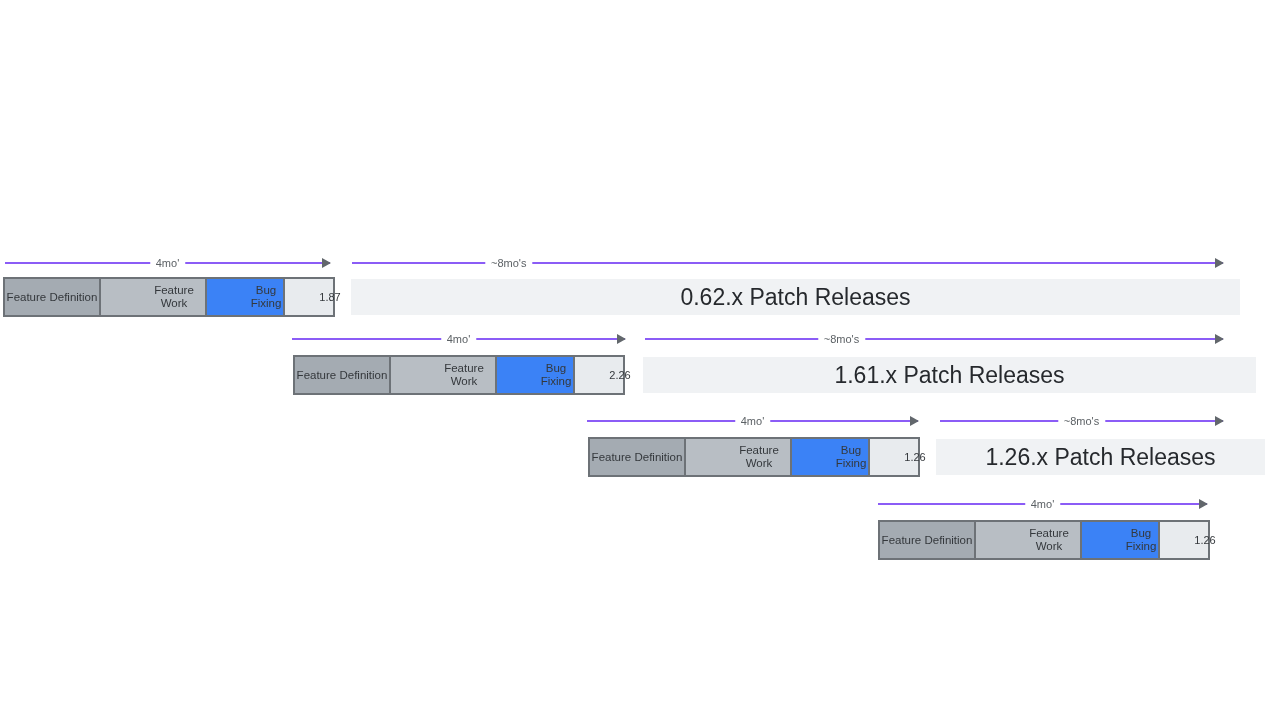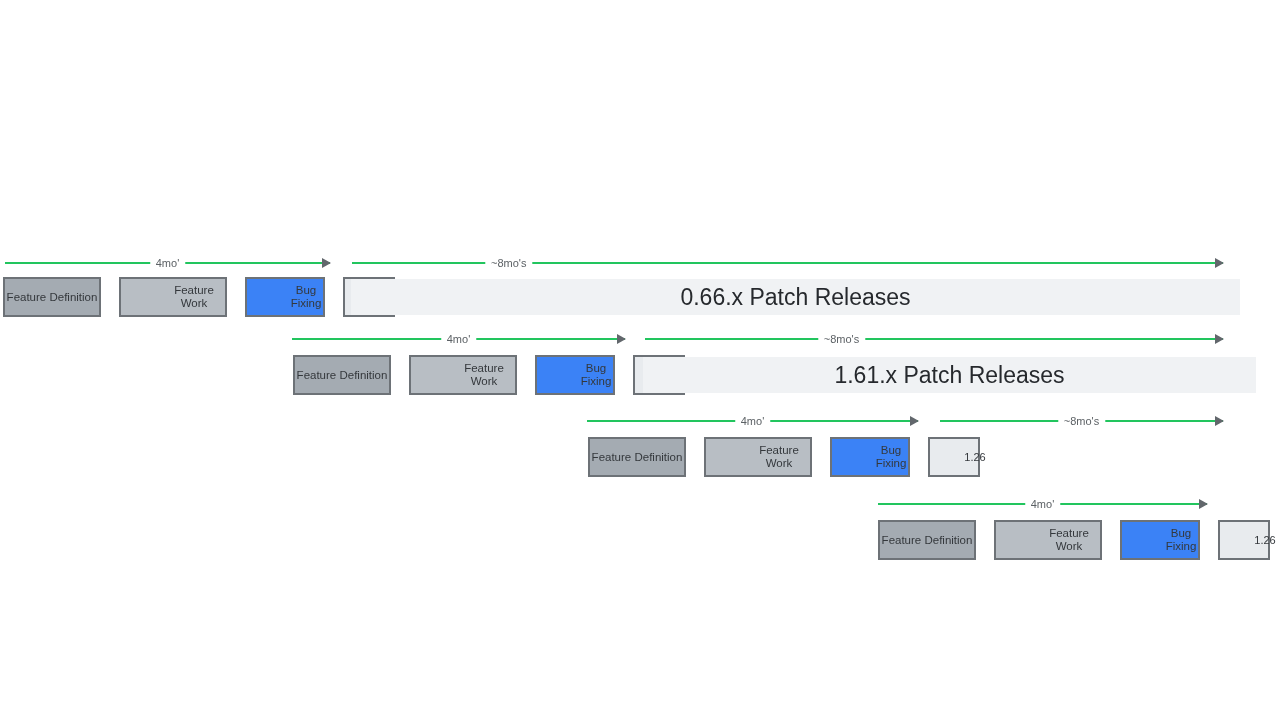--- a/index.html
+++ b/index.html
@@ -2,32 +2,32 @@
 <html><head>
 <meta charset="utf-8">
 <style>
   html,body{margin:0;padding:0;background:#ffffff;}
   body{width:1280px;height:719px;position:relative;overflow:hidden;
        font-family:"Liberation Sans", sans-serif;}
 
   .diagram{position:absolute;left:0;top:0;width:1280px;height:719px;}
 
   
-  .arrow{position:absolute;height:0;border-top:2px solid #22c55e;}
+  .arrow{position:absolute;height:0;border-top:2px solid #8b5cf6;}
   .arrow .head{position:absolute;right:-1px;top:-6px;width:0;height:0;
     border-left:9px solid #62676c;border-top:5px solid transparent;
     border-bottom:5px solid transparent;}
   .arrow .dur{position:absolute;top:-9px;left:50%;transform:translateX(-50%);
     background:#ffffff;padding:0 6px;font-size:11px;line-height:16px;
     color:#5c6165;white-space:nowrap;}
   .arrow.l18 .dur{left:18%;}
   .arrow.l34 .dur{left:34%;}
 
   
-  .boxes{position:absolute;display:flex;height:40px;gap:20px;}
+  .boxes{position:absolute;display:flex;height:40px;}
   .pbox{box-sizing:border-box;height:40px;border:2px solid #6d7277;
     display:flex;align-items:center;justify-content:center;text-align:center;
     font-size:11.5px;line-height:13px;color:#34383c;}
   .pbox + .pbox{margin-left:-2px;padding-left:42px;}
   .p1{width:98px;background:#a4abb2;}
   .p2{width:108px;background:#b8bec4;}
   .p3{width:80px;background:#3b82f6;}
   .pver{width:52px;background:#e8ebee;font-size:11px;}
 
   
@@ -68,21 +68,21 @@
     <span class="dur">~8mo's</span>
     <span class="head"></span>
   </div>
   <div class="boxes r1-boxes">
     <div class="pbox p1">Feature Definition</div>
     <div class="pbox p2">Feature Work</div>
     <div class="pbox p3">Bug Fixing</div>
     <div class="pbox pver">1.87</div>
   </div>
   <div class="patchbar r1-bar">
-    <span class="bigtxt">0.66.x Patch Releases</span>
+    <span class="bigtxt">0.62.x Patch Releases</span>
   </div>
 
   <div class="arrow r2-a4">
     <span class="dur">4mo'</span>
     <span class="head"></span>
   </div>
   <div class="arrow l34 r2-a8">
     <span class="dur">~8mo's</span>
     <span class="head"></span>
   </div>
@@ -103,20 +103,23 @@
   <div class="arrow r3-a8">
     <span class="dur">~8mo's</span>
     <span class="head"></span>
   </div>
   <div class="boxes r3-boxes">
     <div class="pbox p1">Feature Definition</div>
     <div class="pbox p2">Feature Work</div>
     <div class="pbox p3">Bug Fixing</div>
     <div class="pbox pver">1.26</div>
   </div>
+  <div class="patchbar r3-bar">
+    <span class="bigtxt">1.26.x Patch Releases</span>
+  </div>
 
   <div class="arrow r4-a4">
     <span class="dur">4mo'</span>
     <span class="head"></span>
   </div>
   <div class="boxes r4-boxes">
     <div class="pbox p1">Feature Definition</div>
     <div class="pbox p2">Feature Work</div>
     <div class="pbox p3">Bug Fixing</div>
     <div class="pbox pver">1.26</div>

